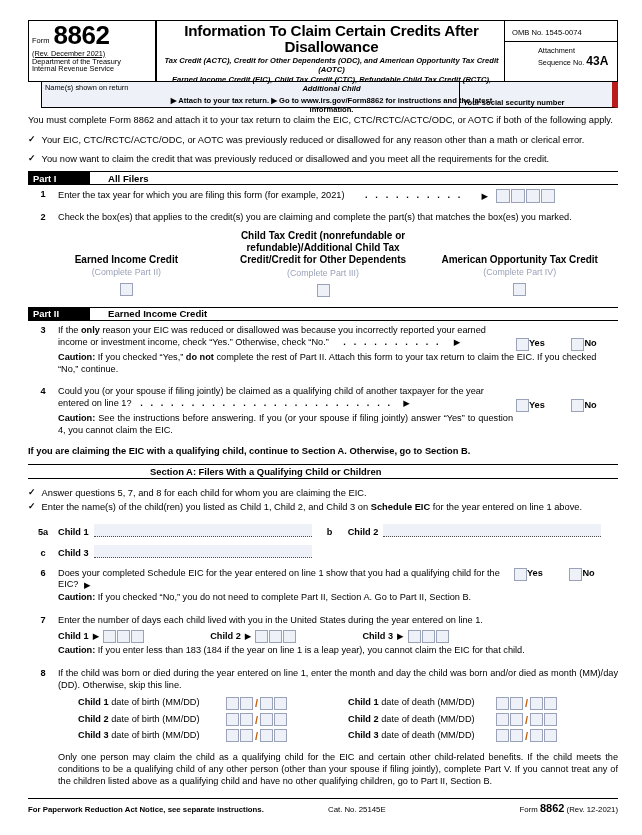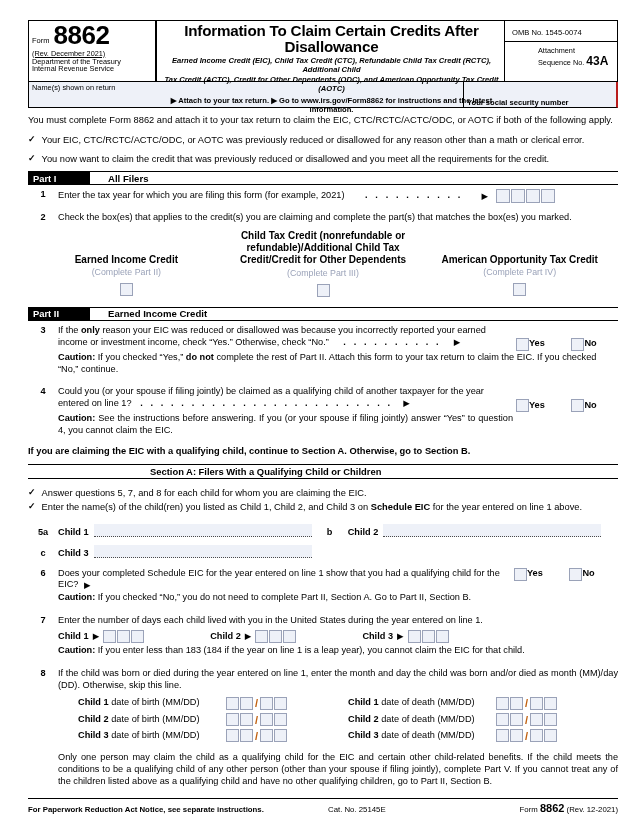--- a/index.html
+++ b/index.html
@@ -56,24 +56,25 @@
   }
   .hdr-seq {
     flex: 1; font-size: 7.3px; padding: 5px 0 12px 7px; line-height: 1.15; margin-left: 26px;
   }
   .hdr-seq b { font-size: 12px; }
 
   
   .namerow {
     display: flex;
     border-left: 1px solid #000;
-    border-right: 2px solid #b91c1c;
+    border-right: 6px solid #b91c1c;
     border-bottom: 1px solid #000;
     height: 26px;
     background: #eef1f8;
+    margin-left: 13px;
   }
   .namerow .n1 { flex: 1; border-right: 1px solid #000; font-size: 7.4px; padding: 1px 3px; }
   .namerow .n2 { width: 152px; font-size: 7.6px; font-weight: bold; padding: 16px 3px; }
 
   
   .intro { font-size: 9.3px; line-height: 1.28; margin-top: 7px; }
   .chkline { font-size: 9.3px; line-height: 1.3; margin-top: 7px; display: flex; gap: 6px; }
   .chkline .ck { font-weight: bold; font-size: 9px; }
 
   
@@ -190,22 +191,22 @@
         <span class="hdr-formword">Form</span>
         <span class="hdr-number">8862</span>
       </div>
       <div class="hdr-rev">(Rev. December 2021)</div>
       <div class="hdr-dept">Department of the Treasury</div>
       <div class="hdr-irs">Internal Revenue Service</div>
     </div>
 
     <div class="hdr-mid">
       <div class="hdr-title">Information To Claim Certain Credits After Disallowance</div>
+      <div class="hdr-sub">Tax Credit (ACTC), Credit for Other Dependents (ODC), and American Opportunity Tax Credit (AOTC)</div>
       <div class="hdr-sub">Earned Income Credit (EIC), Child Tax Credit (CTC), Refundable Child Tax Credit (RCTC), Additional Child</div>
-      <div class="hdr-sub">Tax Credit (ACTC), Credit for Other Dependents (ODC), and American Opportunity Tax Credit (AOTC)</div>
       <div class="hdr-attach">▶ Attach to your tax return. ▶ Go to www.irs.gov/Form8862 for instructions and the latest information.</div>
     </div>
 
     <div class="hdr-right">
       <div class="hdr-omb">OMB No. 1545-0074</div>
       <div class="hdr-seq">
         <span>Attachment</span><br>
         <span>Sequence No.</span>
         <b>43A</b>
       </div>

